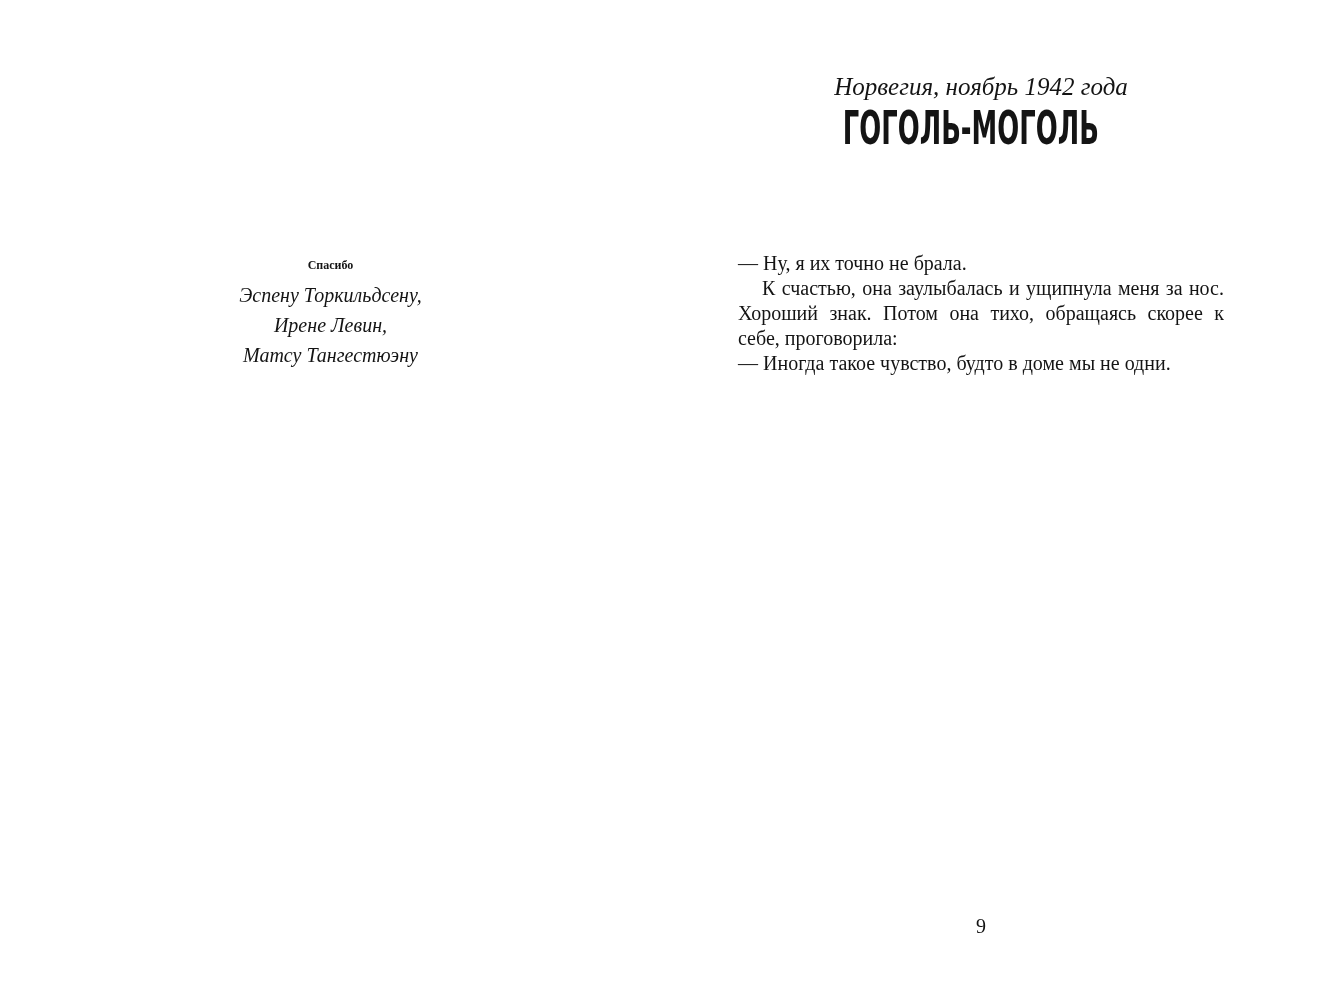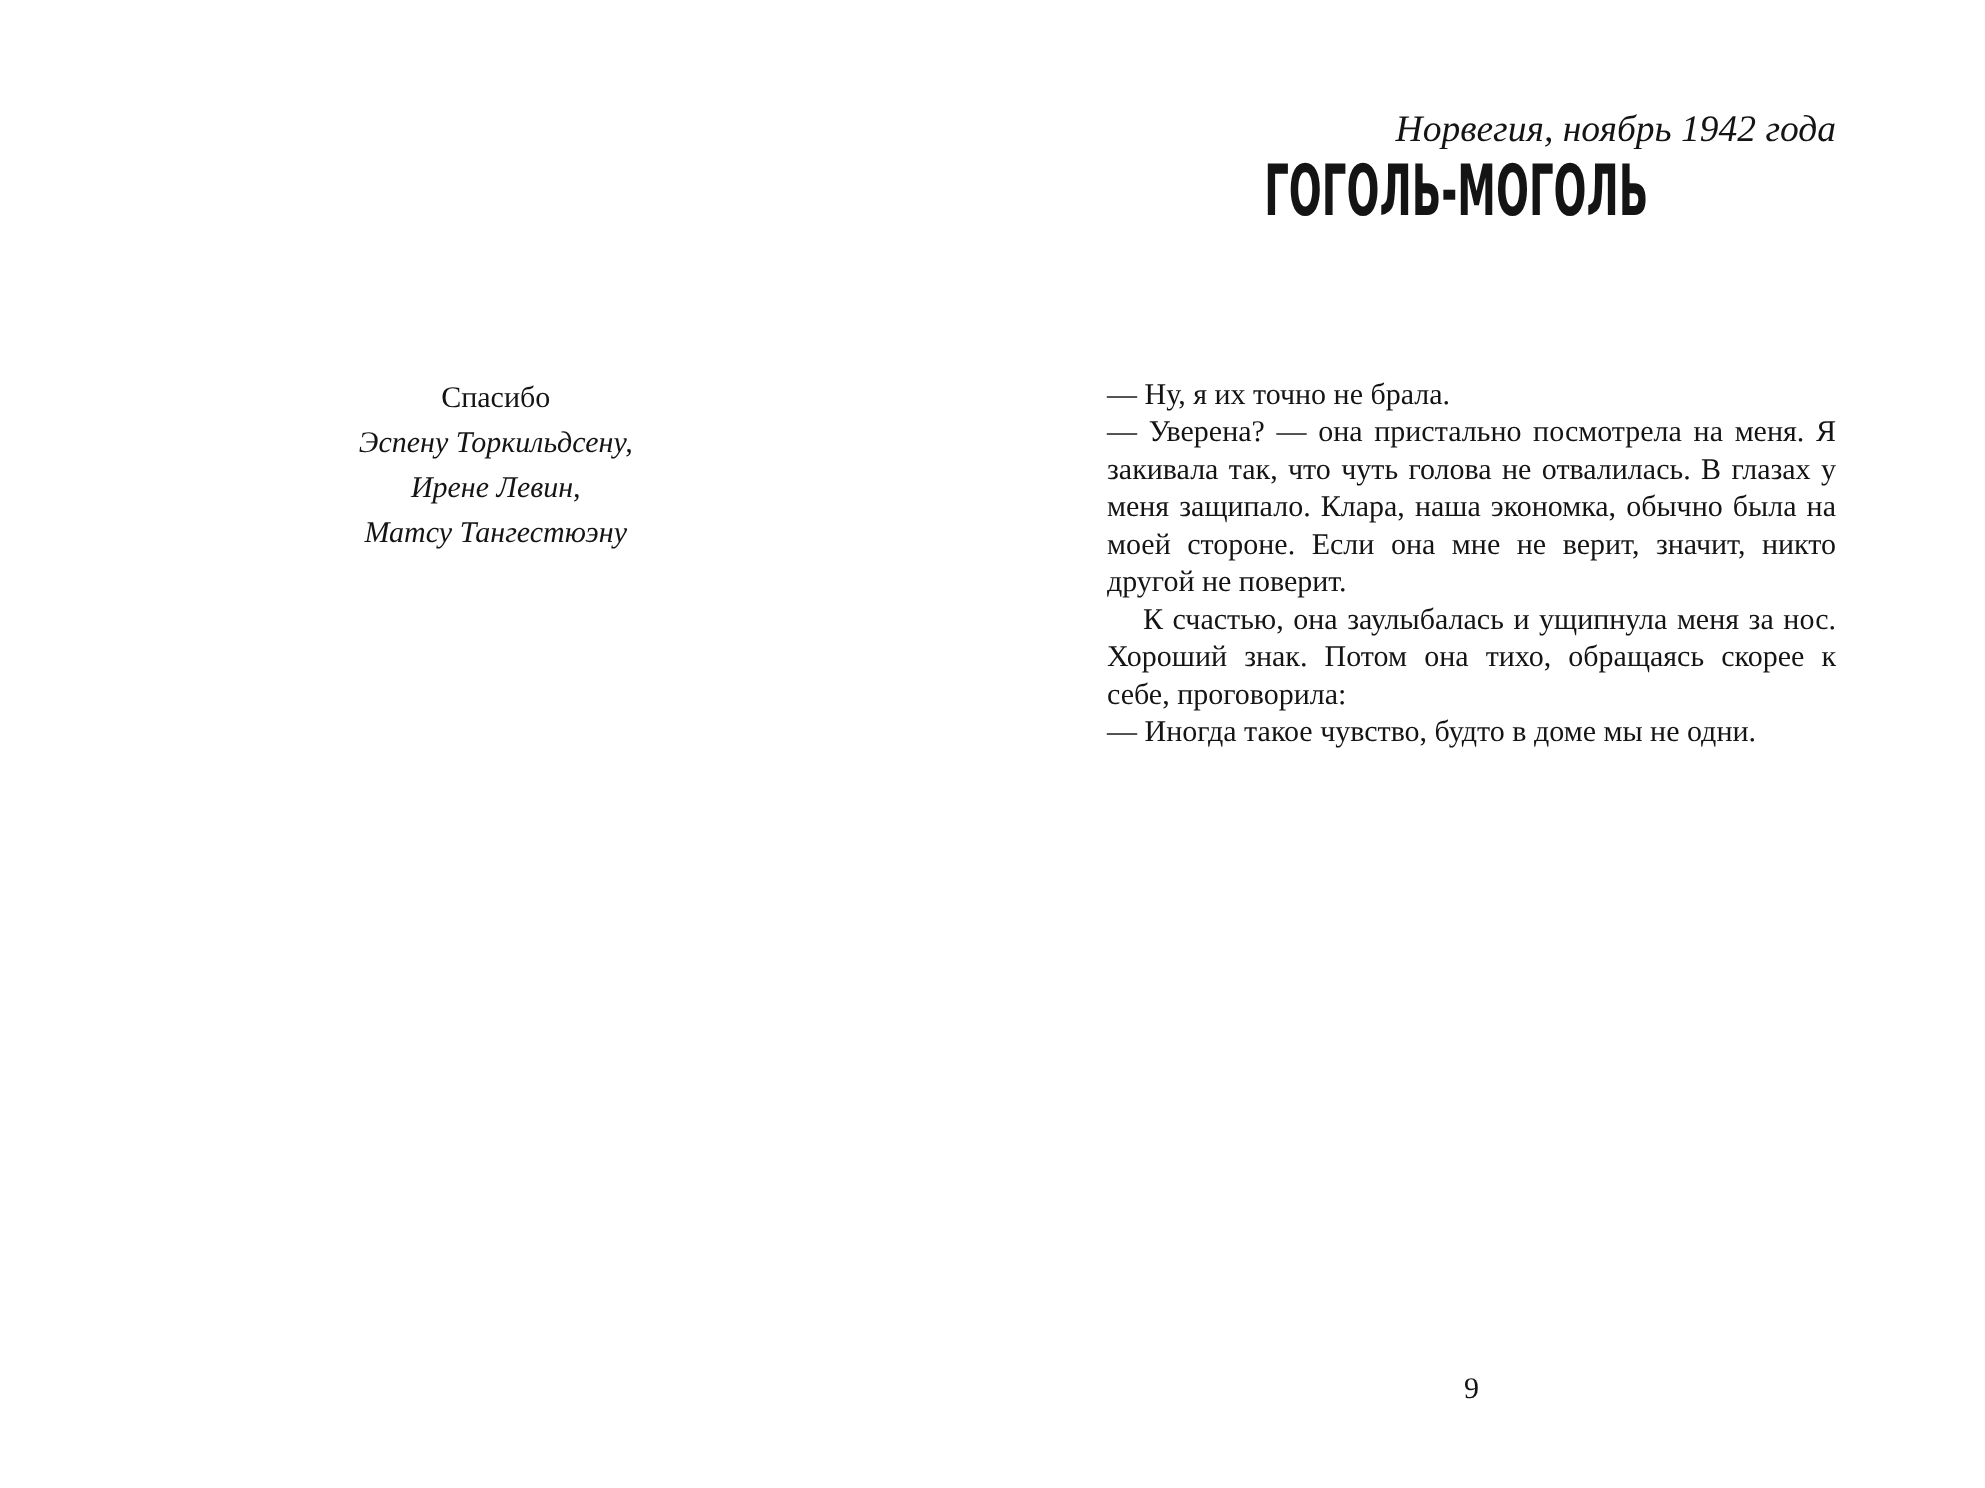--- a/index.html
+++ b/index.html
@@ -24,40 +24,40 @@
   }
   .thanks-block {
     position: absolute;
     left: 0; top: 252px;
     width: 661px;
     text-align: center;
     font-size: 20px;
     line-height: 26px;
   }
   .thanks-title {
-    font-weight: normal;
+    font-weight: bold;
     margin: 0 0 2px 0;
-    font-size: 20px;
+    font-size: 12px;
   }
   .thanks-line {
     font-style: italic;
     margin: 4px;
   }
 
   
   .right-page {
     position: absolute;
     left: 661px; top: 0;
     width: 662px; height: 992px;
   }
   .chapter-date {
     position: absolute;
     left: 738px; top: 73px;
     width: 486px;
-    text-align: right;
+    text-align: center;
     font-style: italic;
     font-size: 25px;
     line-height: 28px;
     white-space: nowrap;
   }
   .chapter-title {
     position: absolute;
     left: 738px; top: 102px;
     width: 486px;
     text-align: left;
@@ -111,18 +111,17 @@
 <div class="right-page"></div>
 
 <div class="chapter-date">Норвегия, ноябрь 1942 года</div>
 
 <div class="chapter-title">
   <span class="condensed">ГОГОЛЬ-МОГОЛЬ</span>
 </div>
 
 <div class="body-text">
   <p class="dialogue">— Ну, я их точно не брала.</p>
-  <p class="dialogue">— Уверена? — она пристально посмотрела на меня. Я закивала так, что чуть голова не отвалилась. В глазах у меня защипало. Клара, наша экономка, обычно была на моей стороне. Если она мне не верит, значит, никто другой не поверит.</p>
   <p class="indent">К счастью, она заулыбалась и ущипнула меня за нос. Хороший знак. Потом она тихо, обращаясь скорее к себе, проговорила:</p>
   <p class="dialogue">— Иногда такое чувство, будто в доме мы не одни.</p>
 </div>
 
 <div class="page-number">9</div>
 
 </body></html>

